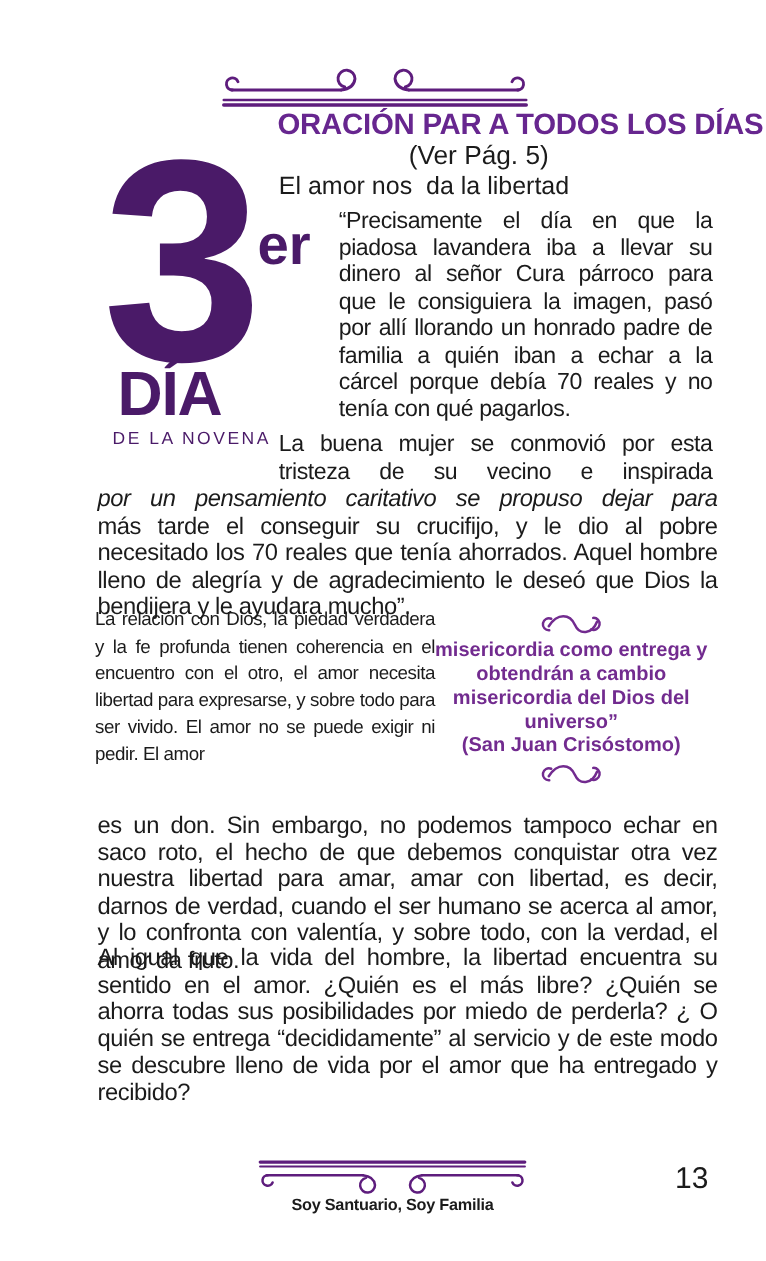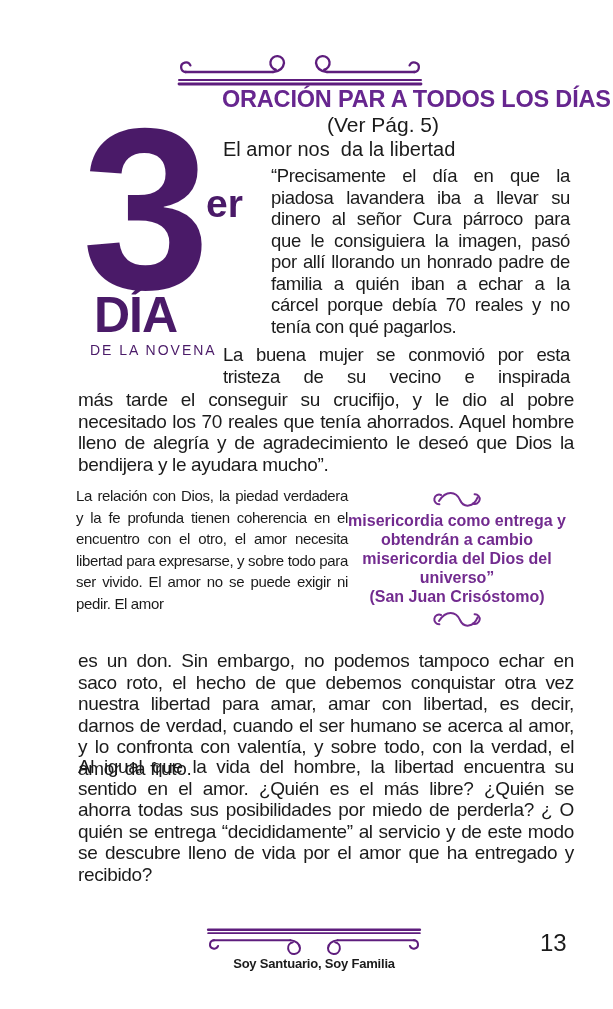--- a/index.html
+++ b/index.html
@@ -22,21 +22,21 @@
 
   
   .title-block{left:222px;top:87px;width:348px;text-align:center;}
   .prayer-title{font-size:23.5px;font-weight:700;color:var(--purple_heading);letter-spacing:-0.2px;line-height:1.05;white-space:nowrap;}
   .page-ref{font-size:21px;color:var(--text);padding-right:26px;margin-top:1px;}
 
   
   .day-block{left:80px;top:94px;width:170px;color:var(--purple_dark);}
   .digit-row{position:relative;height:200px;}
   .day-digit{display:block;font-size:230px;font-weight:700;line-height:1;margin-left:2px;letter-spacing:-4px;}
-  .day-ordinal{position:absolute;left:126px;top:88px;font-size:39px;font-weight:700;}
+  .day-ordinal{position:absolute;left:126px;top:76px;font-size:45px;font-weight:700;}
   .day-word{font-size:50px;font-weight:700;line-height:0.85;margin-left:14px;letter-spacing:-1px;}
   .day-caption{font-size:14px;font-weight:400;letter-spacing:2px;margin:5px 0 0 10px;white-space:nowrap;}
 
   
   .consider{left:223px;top:136px;width:347px;}
   .c-heading{font-size:23px;font-weight:700;color:var(--purple_heading);line-height:1.0;}
   .c-sub{font-size:20px;line-height:1.1;margin-top:2px;white-space:pre-wrap;}
   .body-text{font-size:18.5px;line-height:21.5px;text-align:justify;letter-spacing:-0.35px;color:var(--text);}
   .c-para{margin-top:5px;margin-left:48px;}
   .c-intro{margin-top:7px;text-align-last:justify;}
@@ -93,20 +93,23 @@
     <div class="day-caption">DE LA NOVENA</div>
   </div>
 
   <div class="abs consider">
     <div class="c-sub">El amor nos  da la libertad</div>
     <div class="body-text c-para">“Precisamente el día en que la piadosa lavandera iba a llevar su dinero al señor Cura párroco para que le consiguiera la imagen, pasó por allí llorando un honrado padre de familia a quién iban a echar a la cárcel porque debía 70 reales y no tenía con qué pagarlos.</div>
     <div class="body-text c-intro">La buena mujer se conmovió por esta tristeza de su vecino e inspirada</div>
   </div>
 
   <div class="abs p2-group">
+    <div class="body-text fw p2-italic">
+      <i>por un pensamiento caritativo se propuso dejar para</i>
+    </div>
     <div class="body-text fw">más tarde el conseguir su crucifijo, y le dio al pobre necesitado los 70 reales que tenía ahorrados. Aquel hombre lleno de alegría y de agradecimiento le deseó que Dios la bendijera y le ayudara mucho”.</div>
   </div>
 
   <div class="abs body-text p3-left">La relación con Dios, la piedad verdadera y la fe profunda tienen coherencia en el encuentro con el otro, el amor necesita libertad para expresarse, y sobre todo para ser vivido. El amor no se puede exigir ni pedir. El amor</div>
 
   <div class="abs quote-card">
     <svg class="quote-orn" width="64" height="18" viewBox="0 0 64 18">
       <g fill="none" style="stroke:var(--purple_quote)" stroke-width="2" stroke-linecap="round">
         <path d="M16 5 a4.8 4.8 0 1 0 -1.6 9.2"></path>
         <path d="M14 11 c7 -11 17 -10 21 -1 c3.6 8.2 13.6 7.6 17.6 -2.6"></path>

